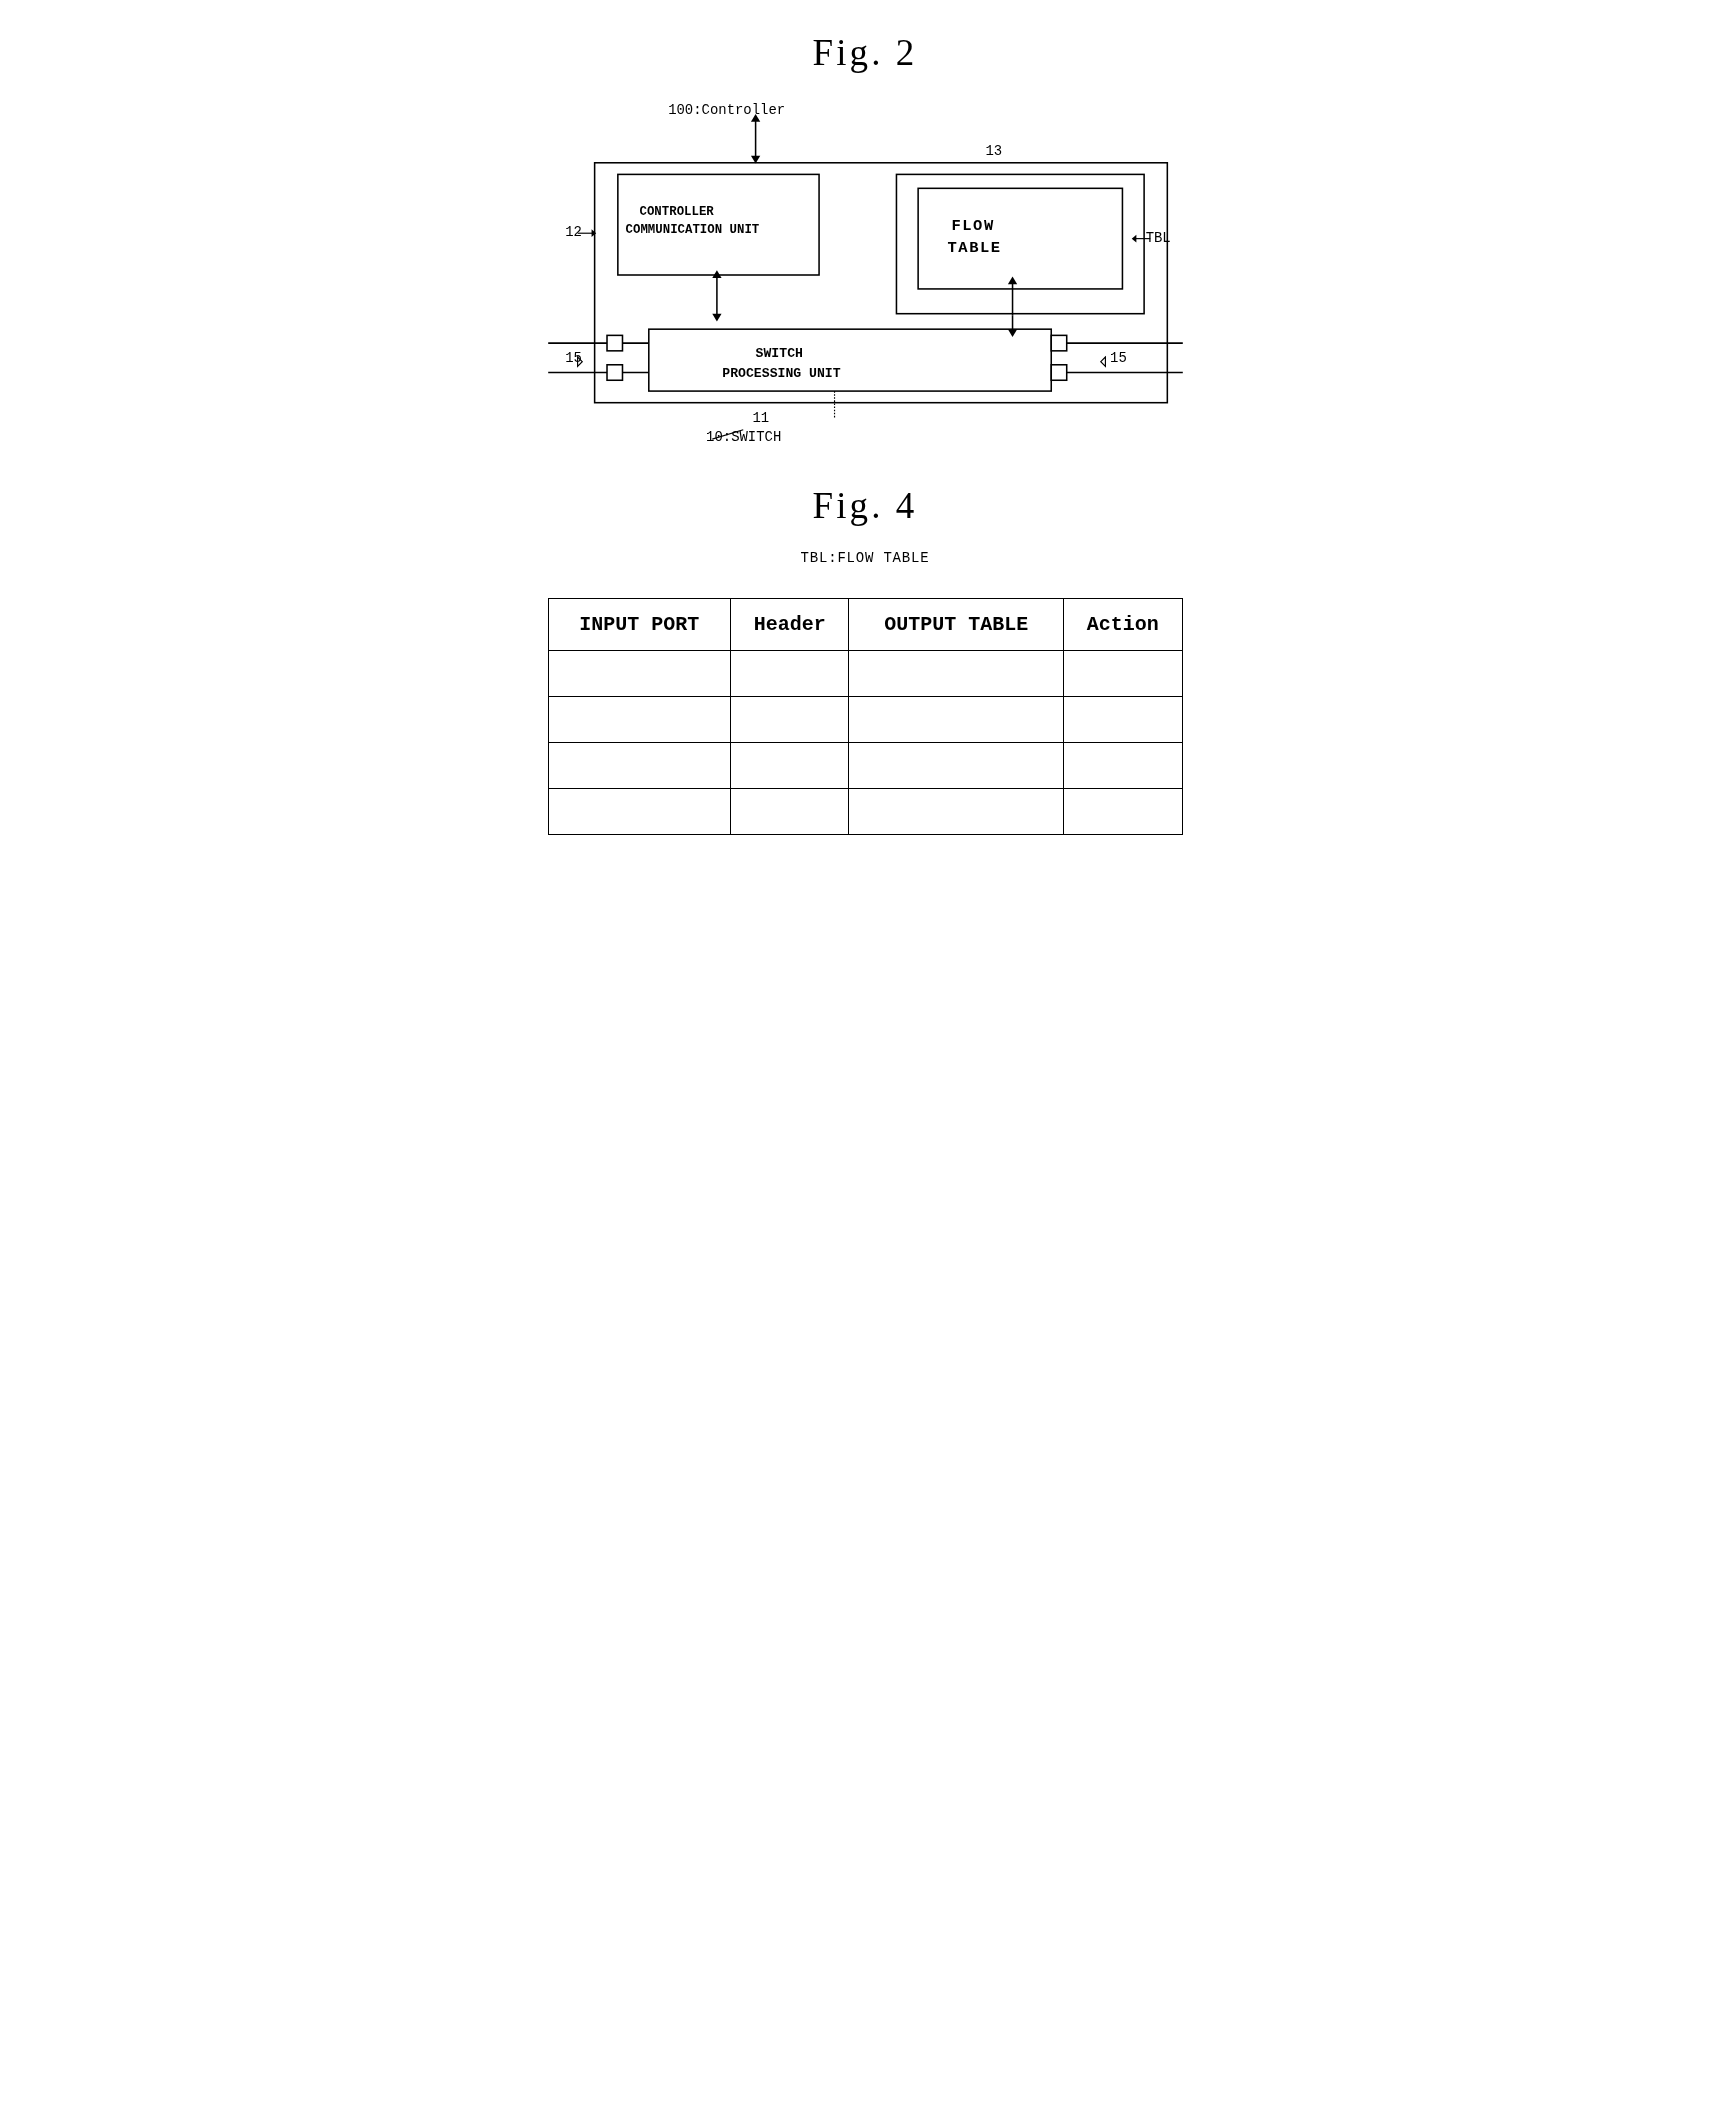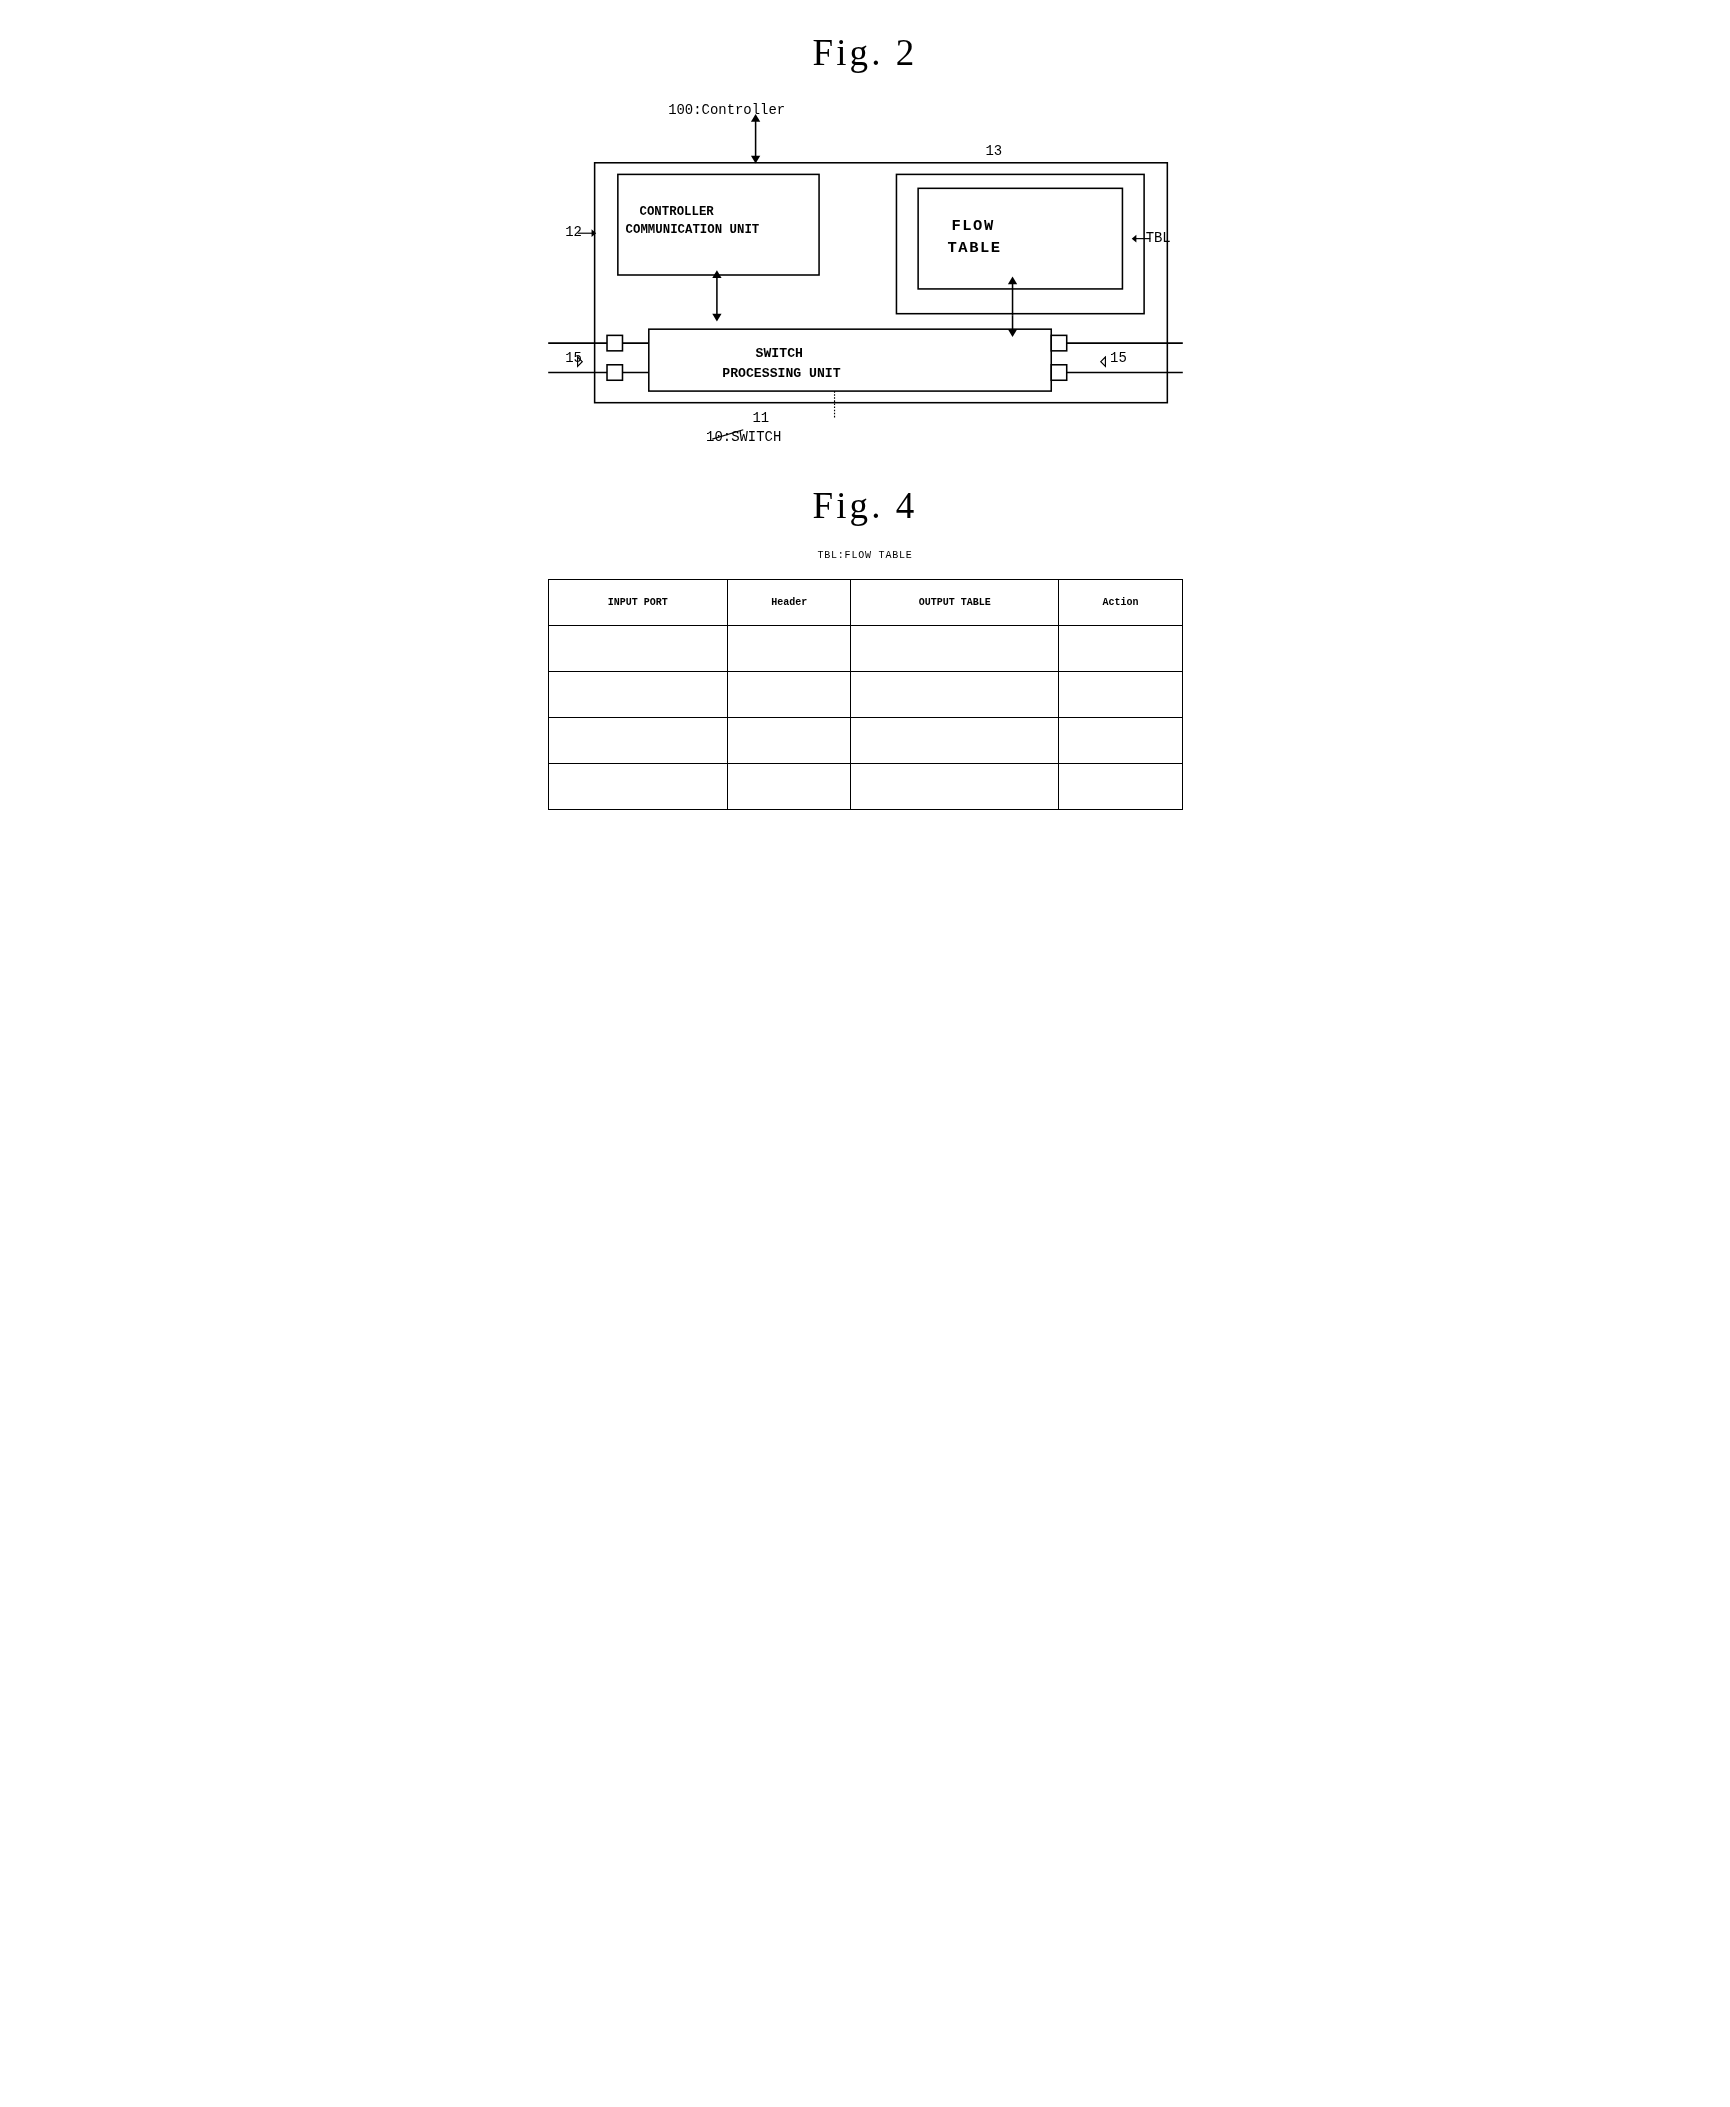--- a/index.html
+++ b/index.html
@@ -24,37 +24,37 @@
       text-align: right;
     }
 
     
     .fig3-wrapper {
       width: 635px;
     }
 
     .fig3-title-label {
       text-align: center;
-      font-size: 10px;
-      margin-bottom: 18px;
+      font-size: 14px;
+      margin-bottom: 32px;
       letter-spacing: 0.8px;
     }
 
     .flow-table-grid {
       width: 100%;
       border-collapse: collapse;
       border: 1.5px solid #000;
     }
 
     .flow-table-grid th,
     .flow-table-grid td {
       border: 1.5px solid #000;
       padding: 14px 7.7px;
       text-align: center;
-      font-size: 10px;
+      font-size: 20px;
       font-family: 'Courier New', Courier, monospace;
       font-weight: normal;
       height: 46px;
     }
 
     .flow-table-grid th {
       font-weight: bold;
       background: #fff;
     }
 

